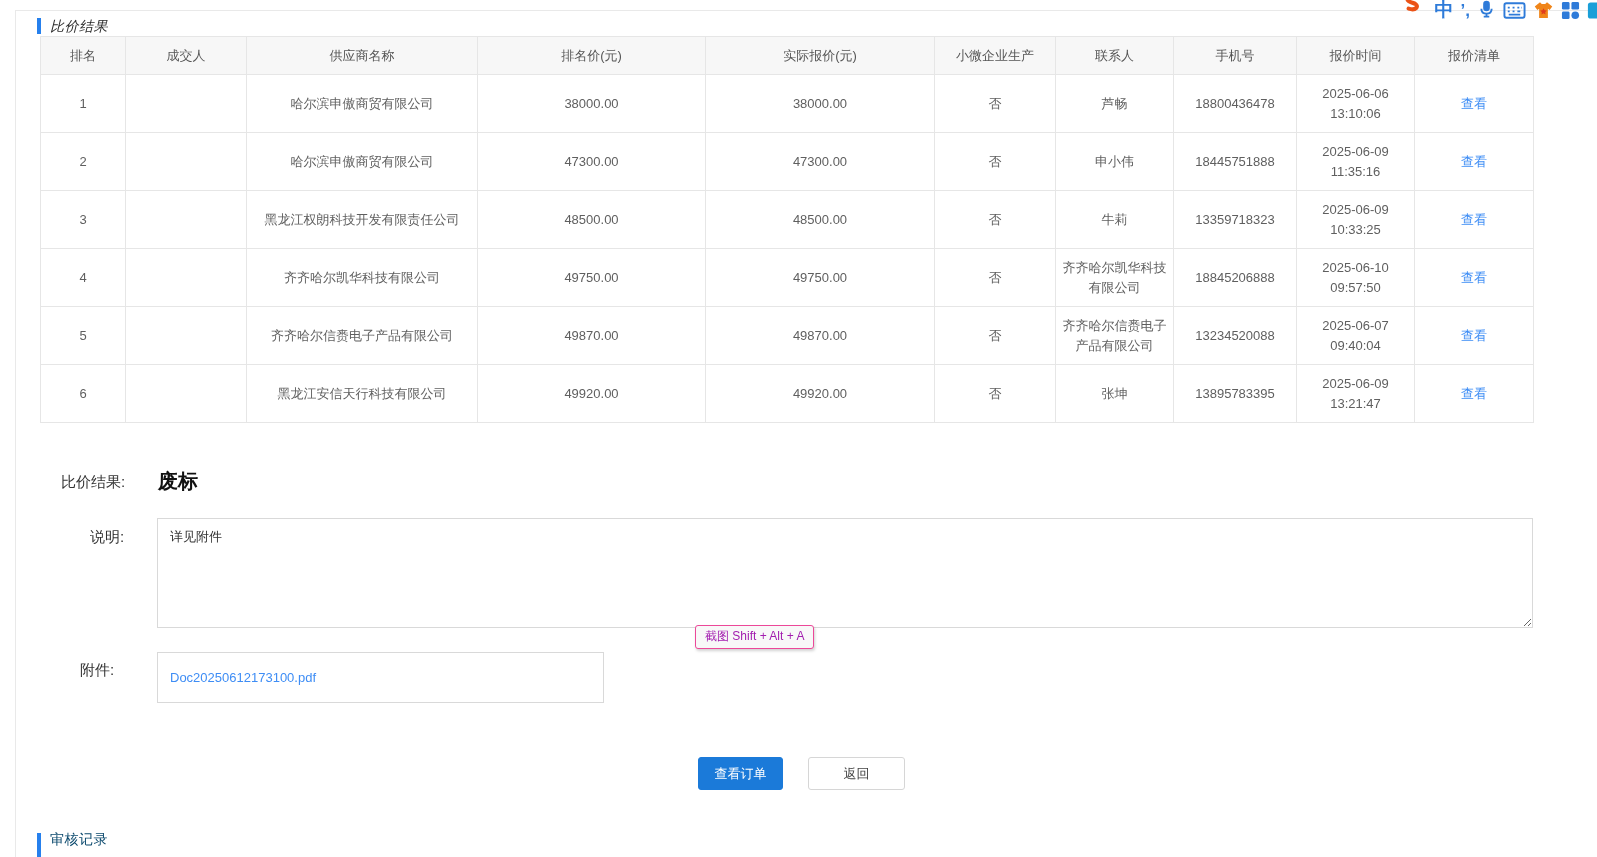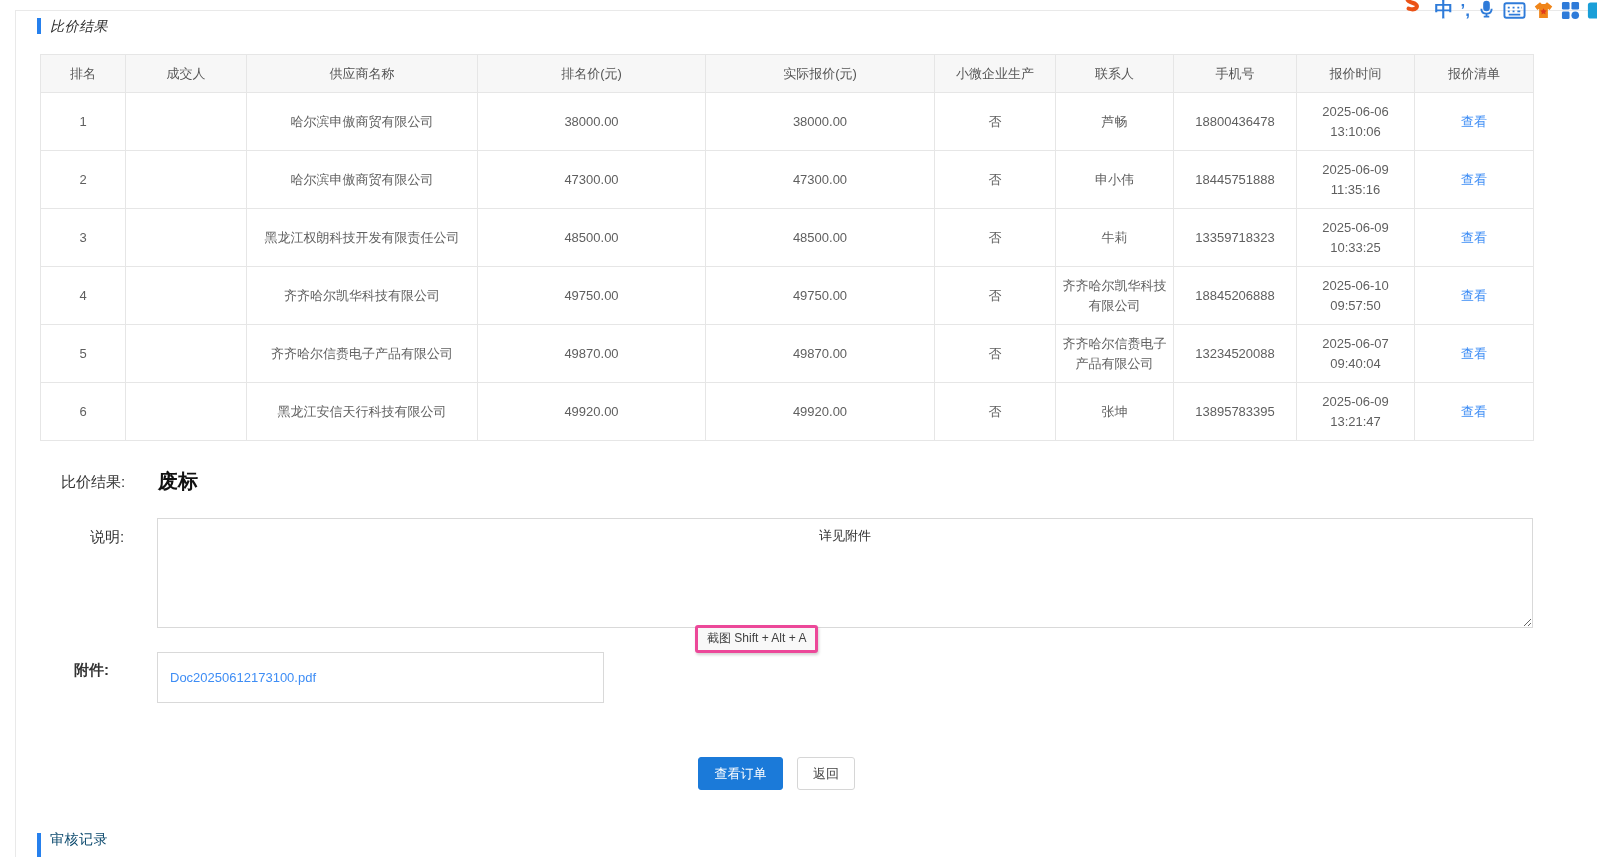--- a/index.html
+++ b/index.html
@@ -8,56 +8,56 @@
   .abs { position:absolute; }
   
   #frame-top { left:15px; top:10px; width:1582px; height:1px; background:#e9e9e9; }
   #frame-left { left:15px; top:10px; width:1px; height:847px; background:#e9e9e9; }
 
   
   .sec-bar { width:4px; height:16px; background:#2680ed; }
   .sec-title { font-size:14px; color:#2b2b2b; letter-spacing:.5px;font-style:italic; }
 
   
-  #cmp-table { left:40px; top:54px; width:1493px; border-collapse:collapse; table-layout:fixed;padding-left:48px; }
+  #cmp-table { left:40px; top:36px; width:1493px; border-collapse:collapse; table-layout:fixed;padding-left:48px; }
   #cmp-table th, #cmp-table td {
     border:1px solid #e6e6e6; text-align:center; vertical-align:middle;
     font-size:13px; color:#5f5f5f; font-weight:normal; padding:4px 6px; line-height:20px;
   }
   #cmp-table th { background:#f7f7f7; height:38px; color:#555; }
   #cmp-table td { height:58px; background:#fff; }
   a.view-link { color:#3e8df5; text-decoration:none; cursor:pointer; }
 
   
   .field-label { font-size:15px; color:#333; text-align:left; }
   #result-value { font-size:20px; font-weight:bold; color:#111; }
 
   #note-textarea {
     left:157px; top:518px; width:1376px; height:110px;
     border:1px solid #d9d9d9; font-size:13px; color:#333; padding:9px 12px;
-    font-family:Liberation Mono, monospace; resize:both; outline:none;
-    line-height:18px; background:#fff;text-align:center;
+    font-family:Liberation Serif, serif; resize:both; outline:none;
+    line-height:18px; background:#fff;
   }
 
   #shot-tooltip {
-    left:695px; top:625px; background:#f8f8f8; border:3px solid #ec4899; border-radius:3px;
-    padding:2px 9px 3px; font-size:12px; color:#404040; box-shadow:1px 2px 3px rgba(0,0,0,.18);
+    left:695px; top:625px; background:#f8f8f8; border:1px solid #ec4899; border-radius:3px;
+    padding:2px 9px 3px; font-size:12px; color:#a21caf; box-shadow:1px 2px 3px rgba(0,0,0,.18);
     white-space:nowrap; z-index:6;
   }
 
   #attach-box { left:157px; top:652px; width:447px; height:51px; border:1px solid #d9d9d9;
     display:flex; align-items:center; padding-left:12px; background:#fff; }
   #attach-link { color:#3e8df5; font-size:13px; text-decoration:none; cursor:pointer; }
 
   
-  #actions { left:698px; top:757px; display:flex; gap:14px; }
+  #actions { left:698px; top:757px; display:flex; gap:25px; }
   .btn { height:33px; font-size:13px; border-radius:3px; cursor:pointer;
     font-family:"Liberation Sans","DejaVu Sans",sans-serif; }
   #btn-view-order { width:85px; background:#1b7ad9; color:#fff; border:1px solid #1b7ad9; }
-  #btn-back { width:58px; background:#fff; color:#444; border:1px solid #d6d6d6; }
+  #btn-back { width:97px; background:#fff; color:#444; border:1px solid #d6d6d6; }
 
   
   #bottom-bar { left:37px; top:833px; width:4px; height:30px; background:#2680ed; }
   #bottom-title { left:50px; top:831px; font-size:14px; color:#0c4a6e; letter-spacing:.5px; }
 
   
   #ime-toolbar { right:2px; top:-10px; display:flex; align-items:flex-end; gap:7px; z-index:10; }
   .ime-item { display:flex; align-items:flex-end; cursor:pointer; }
   .glyph-blue { color:#2e7bd9; font-weight:bold; }
 </style>
@@ -233,21 +233,21 @@
 </table>
 
 <div class="abs field-label" style="left:61px; top:473px; width:72px;">比价结果:</div>
 <div class="abs" id="result-value" style="left:158px; top:468px;">废标</div>
 
 <div class="abs field-label" style="left:90px; top:528px; width:53px;">说明:</div>
 <textarea class="abs" id="note-textarea" style="">详见附件</textarea>
 
 <div class="abs" id="shot-tooltip">截图 Shift + Alt + A</div>
 
-<div class="abs field-label" style="left:74px; top:661px; width:53px;font-weight:bold;">附件:</div>
+<div class="abs field-label" style="left:80px; top:661px; width:53px;">附件:</div>
 <div class="abs" id="attach-box">
   <a id="attach-link">Doc20250612173100.pdf</a>
 </div>
 
 <div class="abs" id="actions">
   <button class="btn" id="btn-view-order">查看订单</button>
   <button class="btn" id="btn-back">返回</button>
 </div>
 
 <div class="abs" id="bottom-bar"></div>

